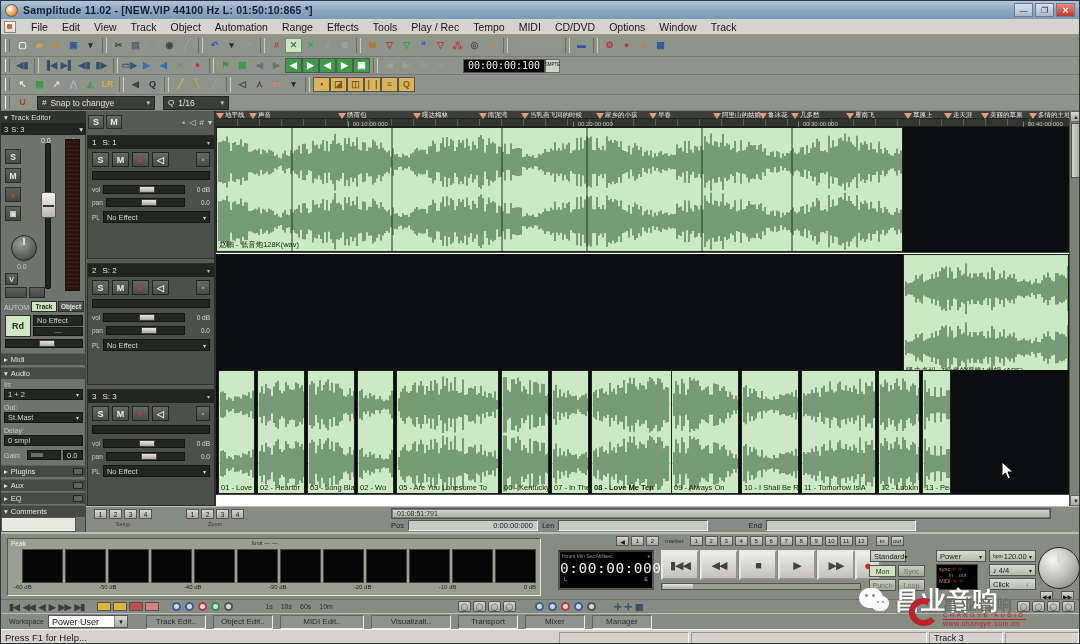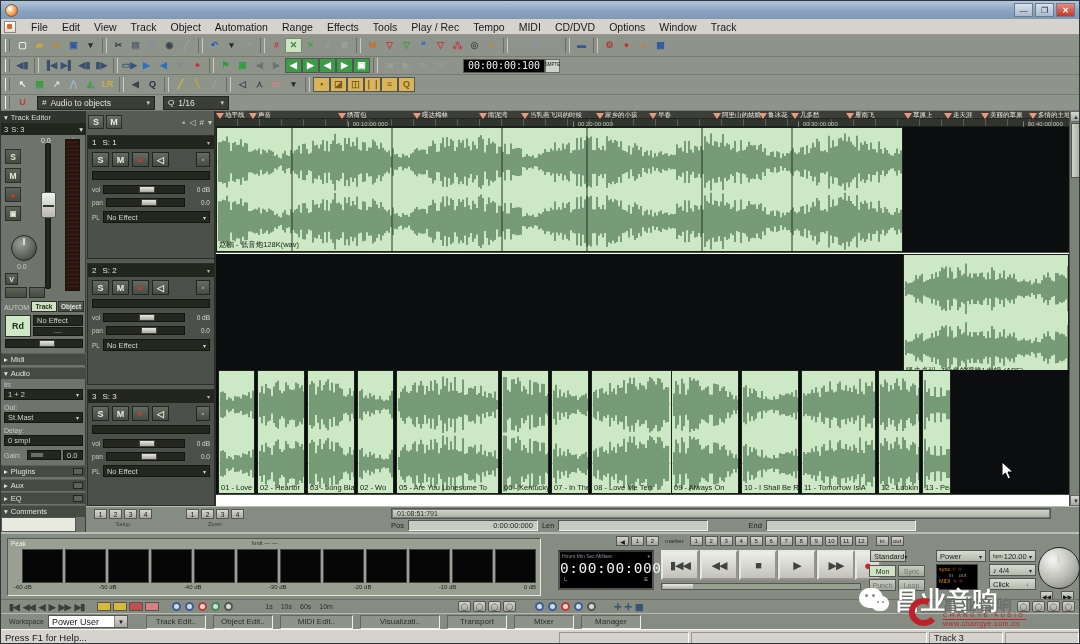--- a/index.html
+++ b/index.html
@@ -142,20 +142,21 @@
 .logotxt .url{font-size:7px;color:#c0202a;letter-spacing:.5px}
 .cursor{position:absolute;left:1000px;top:460px;z-index:60;pointer-events:none}
 </style>
 </head>
 <body>
 
 <div id="app">
 
   <div class="titlebar">
     <span class="applogo"></span>
+    <span class="wtitle">Samplitude 11.02 - [NEW.VIP  44100 Hz L: 01:50:10:865 *]</span>
     <span class="winbtns">
       <span class="wb">—</span>
       <span class="wb">❐</span>
       <span class="wb close">✕</span>
     </span>
   </div>
 
   <div class="menubar">
     <span class="mdoc"></span>
 
@@ -275,21 +276,21 @@
       <span class="ico" style="color: rgb(122, 92, 32); background: rgb(216, 180, 90); border: 1px solid rgb(85, 85, 85);">◪</span>
       <span class="ico" style="color: rgb(122, 92, 32); background: rgb(216, 180, 90); border: 1px solid rgb(85, 85, 85);">◫</span>
       <span class="ico" style="color: rgb(122, 92, 32); background: rgb(216, 180, 90); border: 1px solid rgb(85, 85, 85);">❘❘</span>
       <span class="ico" style="color: rgb(122, 92, 32); background: rgb(216, 180, 90); border: 1px solid rgb(85, 85, 85);">≡</span>
       <span class="ico" style="color: rgb(122, 92, 32); background: rgb(216, 180, 90); border: 1px solid rgb(85, 85, 85);">Q</span>
     </div>
   <div class="tbrow" style="top:94px;height:16px">
     <span class="ico" style="color:#c03a34">U</span>
     <span class="ddark" style="width:118px;margin-left:6px">
       <span style="font-size:8px">#</span>
-      <span>Audio to objects</span>
+      <span>Snap to changye</span>
       <span class="dd">▾</span>
     </span>
     <span class="ddark" style="width:66px;margin-left:8px">
       <span style="font-size:8px">Q</span>
       <span>1/16</span>
       <span class="dd">▾</span>
     </span>
   </div>
 
   <div class="main">
@@ -620,21 +621,21 @@
               <path d="M0 33.75H103M0 92.5H103" stroke="#79a077" stroke-width=".6"></path>
             </svg><span class="cliplabel">05 - Are You Lonesome To</span></div>
           <div class="clip" style="left: 285px; width: 48px;"><svg width="48" height="125">
               <path d="M2 5.9V61.6M2 64.6V120.4M4 6.1V61.4M4 64.8V120.2M6 18.9V48.6M6 77.7V107.3M8 20.7V46.8M8 79.4V105.6M10 8.6V58.9M10 67.3V117.7M12 8.0V59.5M12 66.8V118.2M14 13.1V54.4M14 71.9V113.1M16 6.4V61.1M16 65.2V119.8M18 10.3V57.2M18 69.0V116.0M20 20.6V46.9M20 79.4V105.6M22 15.2V52.3M22 73.9V111.1M24 18.3V49.2M24 77.1V107.9M26 23.0V44.5M26 81.8V103.2M28 9.1V58.4M28 67.8V117.2M30 23.8V43.7M30 82.5V102.5M32 11.2V56.3M32 70.0V115.0M34 11.0V56.5M34 69.7V115.3M36 12.5V55.0M36 71.3V113.7M38 21.6V45.9M38 80.3V104.7M40 12.8V54.7M40 71.5V113.5M42 13.0V54.5M42 71.8V113.2M44 24.9V42.6M44 83.6V101.4M46 23.1V44.4M46 81.9V103.1" stroke="#47714b" stroke-width="1.3" fill="none"></path>
               <path d="M0 33.75H48M0 92.5H48" stroke="#79a077" stroke-width=".6"></path>
             </svg><span class="cliplabel">06 - Kentucky</span></div>
           <div class="clip" style="left: 335px; width: 38px;"><svg width="38" height="125">
               <path d="M2 19.5V48.0M2 78.2V106.8M4 13.8V53.7M4 72.6V112.4M6 26.7V40.8M6 85.5V99.5M8 18.6V48.9M8 77.3V107.7M10 25.4V42.1M10 84.2V100.8M12 21.7V45.8M12 80.5V104.5M14 26.5V41.0M14 85.3V99.7M16 19.6V47.9M16 78.3V106.7M18 23.4V44.1M18 82.1V102.9M20 25.3V42.2M20 84.0V101.0M22 25.2V42.3M22 83.9V101.1M24 24.5V43.0M24 83.3V101.7M26 29.0V38.5M26 87.7V97.3M28 26.5V41.0M28 85.3V99.7M30 24.6V42.9M30 83.3V101.7M32 23.9V43.6M32 82.7V102.3M34 22.4V45.1M34 81.1V103.9M36 27.5V40.0M36 86.2V98.8" stroke="#47714b" stroke-width="1.3" fill="none"></path>
               <path d="M0 33.75H38M0 92.5H38" stroke="#79a077" stroke-width=".6"></path>
             </svg><span class="cliplabel">07 - In The</span></div>
-          <div class="clip" style="left: 375px; width: 87px;"><svg width="78" height="125">
+          <div class="clip" style="left: 375px; width: 87px; font-weight: bold;"><svg width="78" height="125">
               <path d="M2 21.0V46.5M2 79.8V105.2M4 18.9V48.6M4 77.6V107.4M6 26.9V40.6M6 85.7V99.3M8 17.9V49.6M8 76.6V108.4M10 16.9V50.6M10 75.6V109.4M12 22.3V45.2M12 81.1V103.9M14 20.5V47.0M14 79.2V105.8M16 23.8V43.7M16 82.6V102.4M18 12.0V55.5M18 70.8V114.2M20 20.8V46.7M20 79.5V105.5M22 17.4V50.1M22 76.2V108.8M24 23.3V44.2M24 82.0V103.0M26 13.9V53.6M26 72.7V112.3M28 17.1V50.4M28 75.9V109.1M30 16.6V50.9M30 75.3V109.7M32 9.1V58.4M32 67.8V117.2M34 22.4V45.1M34 81.1V103.9M36 12.2V55.3M36 70.9V114.1M38 6.7V60.8M38 65.5V119.5M40 12.9V54.6M40 71.7V113.3M42 6.8V60.7M42 65.5V119.5M44 15.5V52.0M44 74.3V110.7M46 18.8V48.7M46 77.6V107.4M48 12.0V55.5M48 70.8V114.2M50 14.3V53.2M50 73.1V111.9M52 14.7V52.8M52 73.4V111.6M54 18.2V49.3M54 76.9V108.1M56 10.5V57.0M56 69.2V115.8M58 6.0V61.5M58 64.7V120.3M60 7.4V60.1M60 66.2V118.8M62 10.2V57.3M62 68.9V116.1M64 13.6V53.9M64 72.3V112.7M66 7.1V60.4M66 65.9V119.1M68 7.8V59.7M68 66.5V118.5M70 11.5V56.0M70 70.2V114.8M72 18.6V48.9M72 77.3V107.7M74 15.9V51.6M74 74.7V110.3M76 16.4V51.1M76 75.1V109.9" stroke="#47714b" stroke-width="1.3" fill="none"></path>
               <path d="M0 33.75H78M0 92.5H78" stroke="#79a077" stroke-width=".6"></path>
             </svg><span class="cliplabel">08 - Love Me Ten</span></div>
           <div class="clip" style="left: 455px; width: 68px;"><svg width="68" height="125">
               <path d="M2 22.5V45.0M2 81.2V103.8M4 9.9V57.6M4 68.6V116.4M6 13.7V53.8M6 72.4V112.6M8 23.0V44.5M8 81.8V103.2M10 7.8V59.7M10 66.6V118.4M12 12.4V55.1M12 71.2V113.8M14 23.7V43.8M14 82.4V102.6M16 18.5V49.0M16 77.3V107.7M18 6.3V61.2M18 65.0V120.0M20 9.6V57.9M20 68.3V116.7M22 7.5V60.0M22 66.2V118.8M24 10.0V57.5M24 68.7V116.3M26 9.2V58.3M26 67.9V117.1M28 15.0V52.5M28 73.8V111.2M30 19.6V47.9M30 78.4V106.6M32 18.6V48.9M32 77.4V107.6M34 16.5V51.0M34 75.2V109.8M36 15.2V52.3M36 74.0V111.0M38 23.8V43.7M38 82.5V102.5M40 23.8V43.7M40 82.5V102.5M42 12.6V54.9M42 71.4V113.6M44 13.1V54.4M44 71.8V113.2M46 13.6V53.9M46 72.4V112.6M48 20.1V47.4M48 78.8V106.2M50 16.7V50.8M50 75.5V109.5M52 15.3V52.2M52 74.0V111.0M54 20.0V47.5M54 78.8V106.2M56 26.1V41.4M56 84.8V100.2M58 20.7V46.8M58 79.4V105.6M60 23.7V43.8M60 82.4V102.6M62 28.2V39.3M62 87.0V98.0M64 24.8V42.7M64 83.6V101.4M66 28.6V38.9M66 87.3V97.7" stroke="#47714b" stroke-width="1.3" fill="none"></path>
               <path d="M0 33.75H68M0 92.5H68" stroke="#79a077" stroke-width=".6"></path>
             </svg><span class="cliplabel">09 - Always On</span></div>
           <div class="clip" style="left: 525px; width: 58px;"><svg width="58" height="125">
               <path d="M2 16.2V51.3M2 74.9V110.1M4 14.2V53.3M4 72.9V112.1M6 25.9V41.6M6 84.6V100.4M8 17.2V50.3M8 76.0V109.0M10 22.3V45.2M10 81.1V103.9M12 17.7V49.8M12 76.5V108.5M14 19.9V47.6M14 78.6V106.4M16 25.9V41.6M16 84.6V100.4M18 27.1V40.4M18 85.8V99.2M20 20.1V47.4M20 78.8V106.2M22 27.9V39.6M22 86.7V98.3M24 25.7V41.8M24 84.5V100.5M26 27.7V39.8M26 86.4V98.6M28 28.4V39.1M28 87.1V97.9M30 29.0V38.5M30 87.7V97.3M32 25.4V42.1M32 84.1V100.9M34 28.3V39.2M34 87.0V98.0M36 28.1V39.4M36 86.8V98.2M38 23.2V44.3M38 81.9V103.1M40 24.2V43.3M40 82.9V102.1M42 24.4V43.1M42 83.1V101.9M44 22.7V44.8M44 81.5V103.5M46 22.4V45.1M46 81.2V103.8M48 23.5V44.0M48 82.3V102.7M50 21.3V46.2M50 80.0V105.0M52 25.8V41.7M52 84.5V100.5M54 19.0V48.5M54 77.7V107.3M56 26.5V41.0M56 85.2V99.8" stroke="#47714b" stroke-width="1.3" fill="none"></path>
               <path d="M0 33.75H58M0 92.5H58" stroke="#79a077" stroke-width=".6"></path>
@@ -860,21 +861,21 @@
     <span class="wslbl">Workspace</span>
     <span class="wsdd">
       <span>Power User</span>
       <span class="db">▼</span>
     </span>
     <span style="width:18px"></span>
     <span style="display:flex;gap:7px">
 
     <span class="wsbtn" style="width:60px">Track Edit..</span>
         <span class="wsbtn" style="width:60px">Object Edit..</span>
-        <span class="wsbtn" style="width:73px">MIDI Edit..</span>
+        <span class="wsbtn" style="width:84px">MIDI Edit..</span>
         <span class="wsbtn" style="width:80px">Visualizati..</span>
         <span class="wsbtn" style="width:60px">Transport</span>
         <span class="wsbtn" style="width:60px">Mixer</span>
         <span class="wsbtn" style="width:60px">Manager</span>
       </span>
   </div>
 
   <div class="statusbar">
     <span style="margin-left:4px">Press F1 for Help...</span>
     <span style="flex:1"></span>

